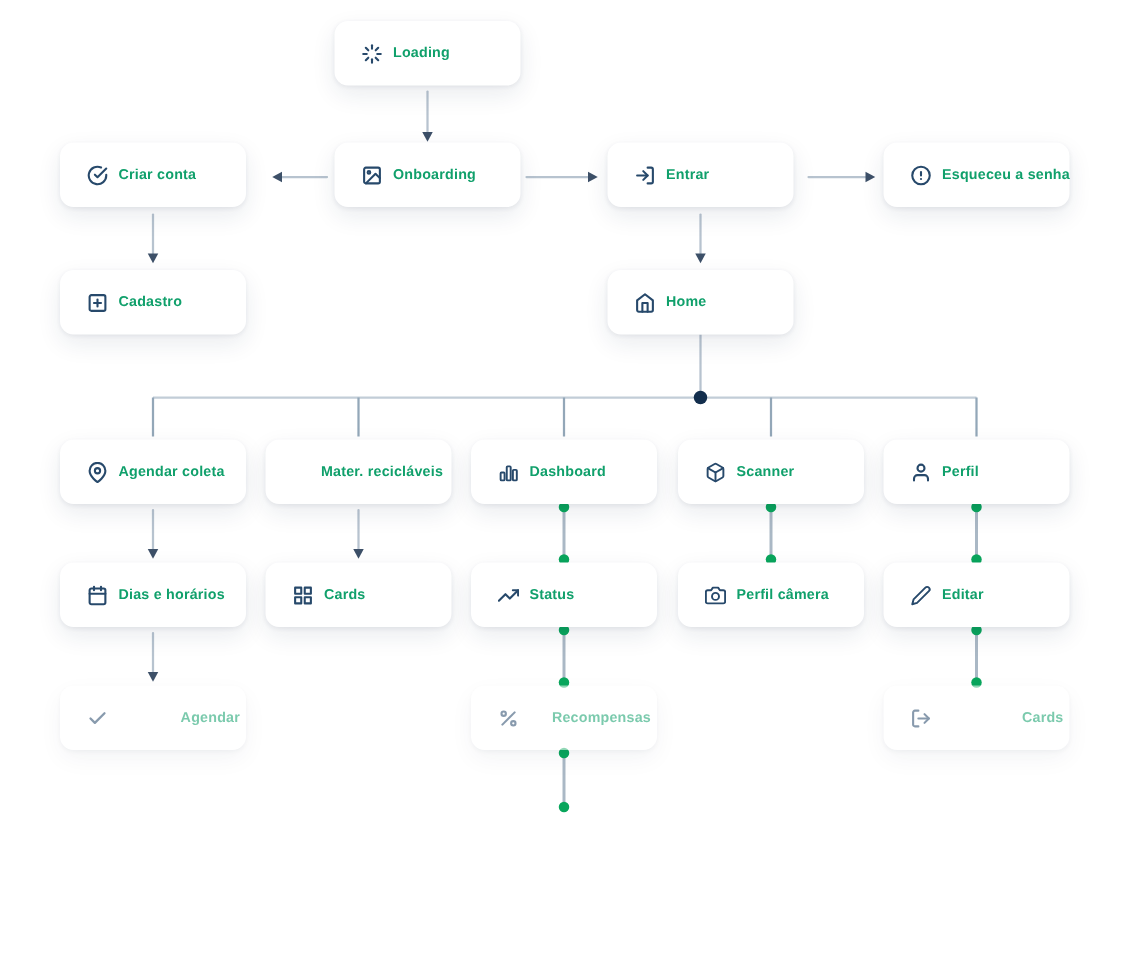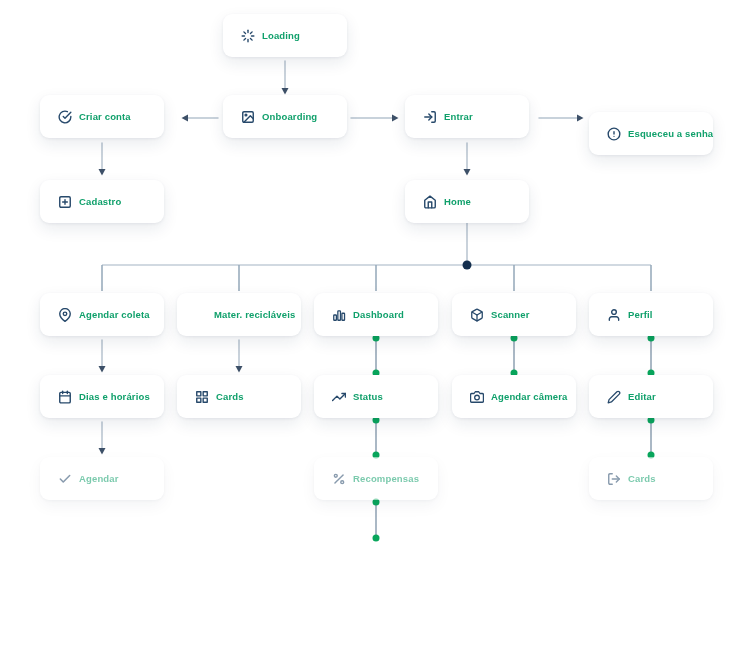--- a/index.html
+++ b/index.html
@@ -15,21 +15,21 @@
     display:flex;align-items:center;gap:7px;
     padding:0 4px 0 18px;box-sizing:border-box;
   }
   .node .nicon{width:14px;height:14px;flex:none;color:#27496b;display:flex;}
   .node .nicon svg{width:14px;height:14px;}
   .node .nlabel{
     font-size:9.5px;font-weight:bold;color:#10a06b;
     letter-spacing:.15px;white-space:nowrap;
   }
   .node.no-icon{padding-left:37px;}
-  .node.faded{opacity:.55;}
+  .node.faded{opacity:.55;justify-content:space-between;}
   .node.ghost{opacity:.28;}
 </style>
 </head>
 <body>
 
 <div class="canvas">
 
   <svg class="connectors" width="750" height="646" viewBox="0 0 750 646">
 
     <g stroke="#b7c3cf" stroke-width="1.5" fill="none" stroke-linecap="round">
@@ -133,21 +133,21 @@
     <span class="nicon">
       <svg viewBox="0 0 24 24" fill="none" stroke="currentColor" stroke-width="2.4" stroke-linecap="round" stroke-linejoin="round">
           <path d="M15 3h4a2 2 0 0 1 2 2v14a2 2 0 0 1-2 2h-4"></path>
           <polyline points="10 17 15 12 10 7"></polyline>
           <line x1="15" y1="12" x2="3" y2="12"></line>
         </svg>
     </span>
     <span class="nlabel">Entrar</span>
   </div>
 
-  <div class="node" style="left:589px;top:112px">
+  <div class="node" style="left:589px;top:95px">
     <span class="nicon">
       <svg viewBox="0 0 24 24" fill="none" stroke="currentColor" stroke-width="2.4" stroke-linecap="round">
           <circle cx="12" cy="12" r="10"></circle>
           <line x1="12" y1="8" x2="12" y2="12"></line>
           <line x1="12" y1="16" x2="12.01" y2="16"></line>
         </svg>
     </span>
     <span class="nlabel">Esqueceu a senha</span>
   </div>
 
@@ -252,21 +252,21 @@
     <span class="nlabel">Status</span>
   </div>
 
   <div class="node" style="left:452px;top:375px">
     <span class="nicon">
       <svg viewBox="0 0 24 24" fill="none" stroke="currentColor" stroke-width="2.2" stroke-linecap="round" stroke-linejoin="round">
           <path d="M23 19a2 2 0 0 1-2 2H3a2 2 0 0 1-2-2V8a2 2 0 0 1 2-2h4l2-3h6l2 3h4a2 2 0 0 1 2 2z"></path>
           <circle cx="12" cy="13" r="4"></circle>
         </svg>
     </span>
-    <span class="nlabel">Agendar câmera</span>
+    <span class="nlabel">Perfil câmera</span>
   </div>
 
   <div class="node" style="left:589px;top:375px">
     <span class="nicon">
       <svg viewBox="0 0 24 24" fill="none" stroke="currentColor" stroke-width="2.2" stroke-linecap="round" stroke-linejoin="round">
           <path d="M17 3a2.828 2.828 0 1 1 4 4L7.5 20.5 2 22l1.5-5.5z"></path>
         </svg>
     </span>
     <span class="nlabel">Editar</span>
   </div>

